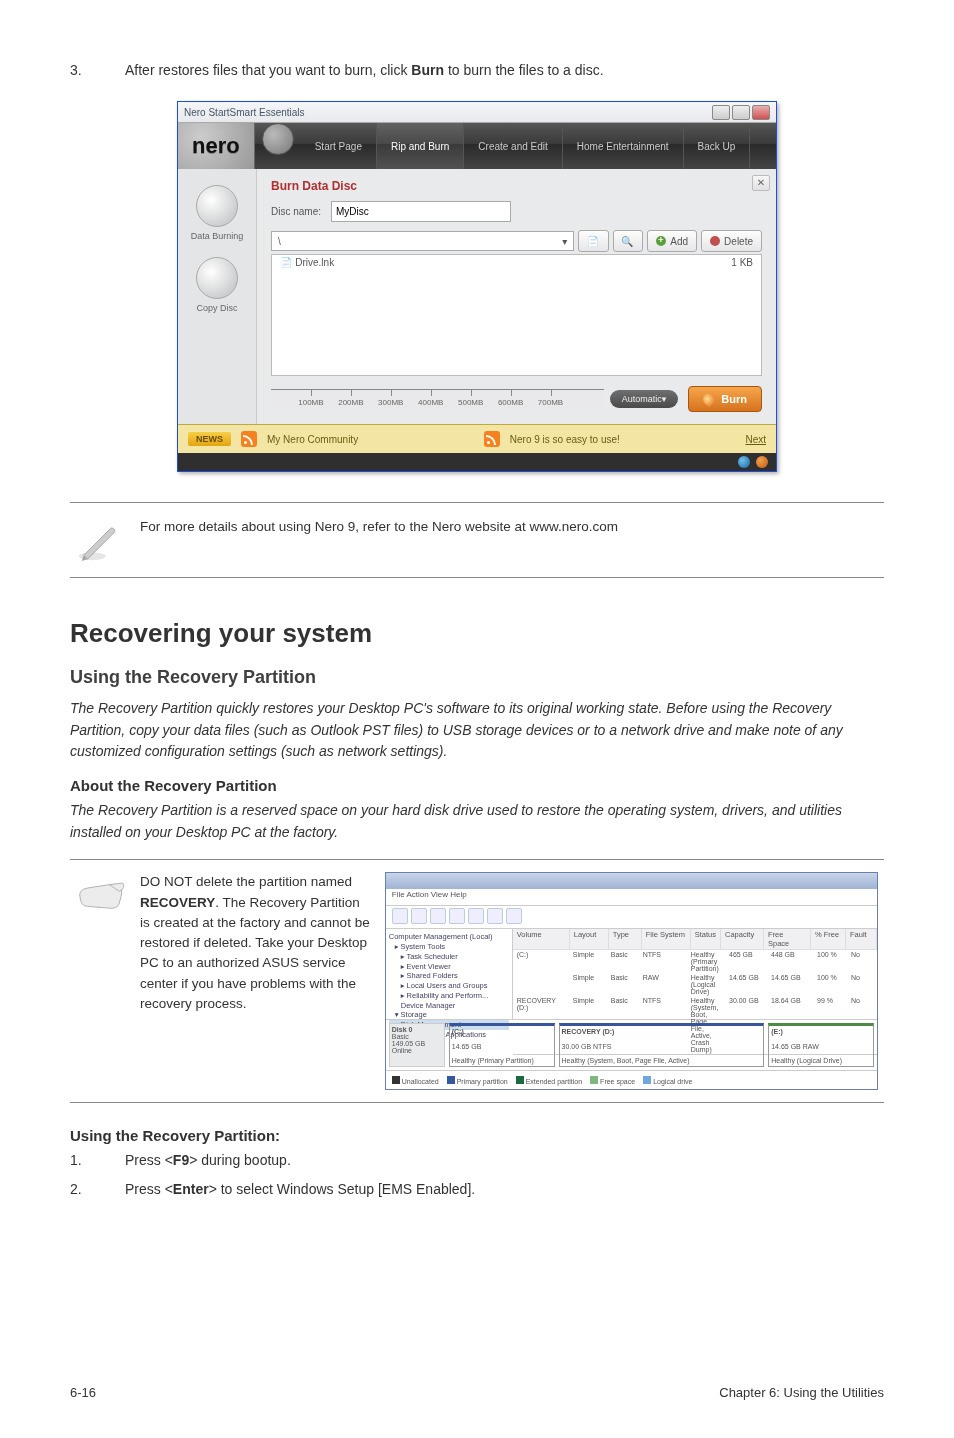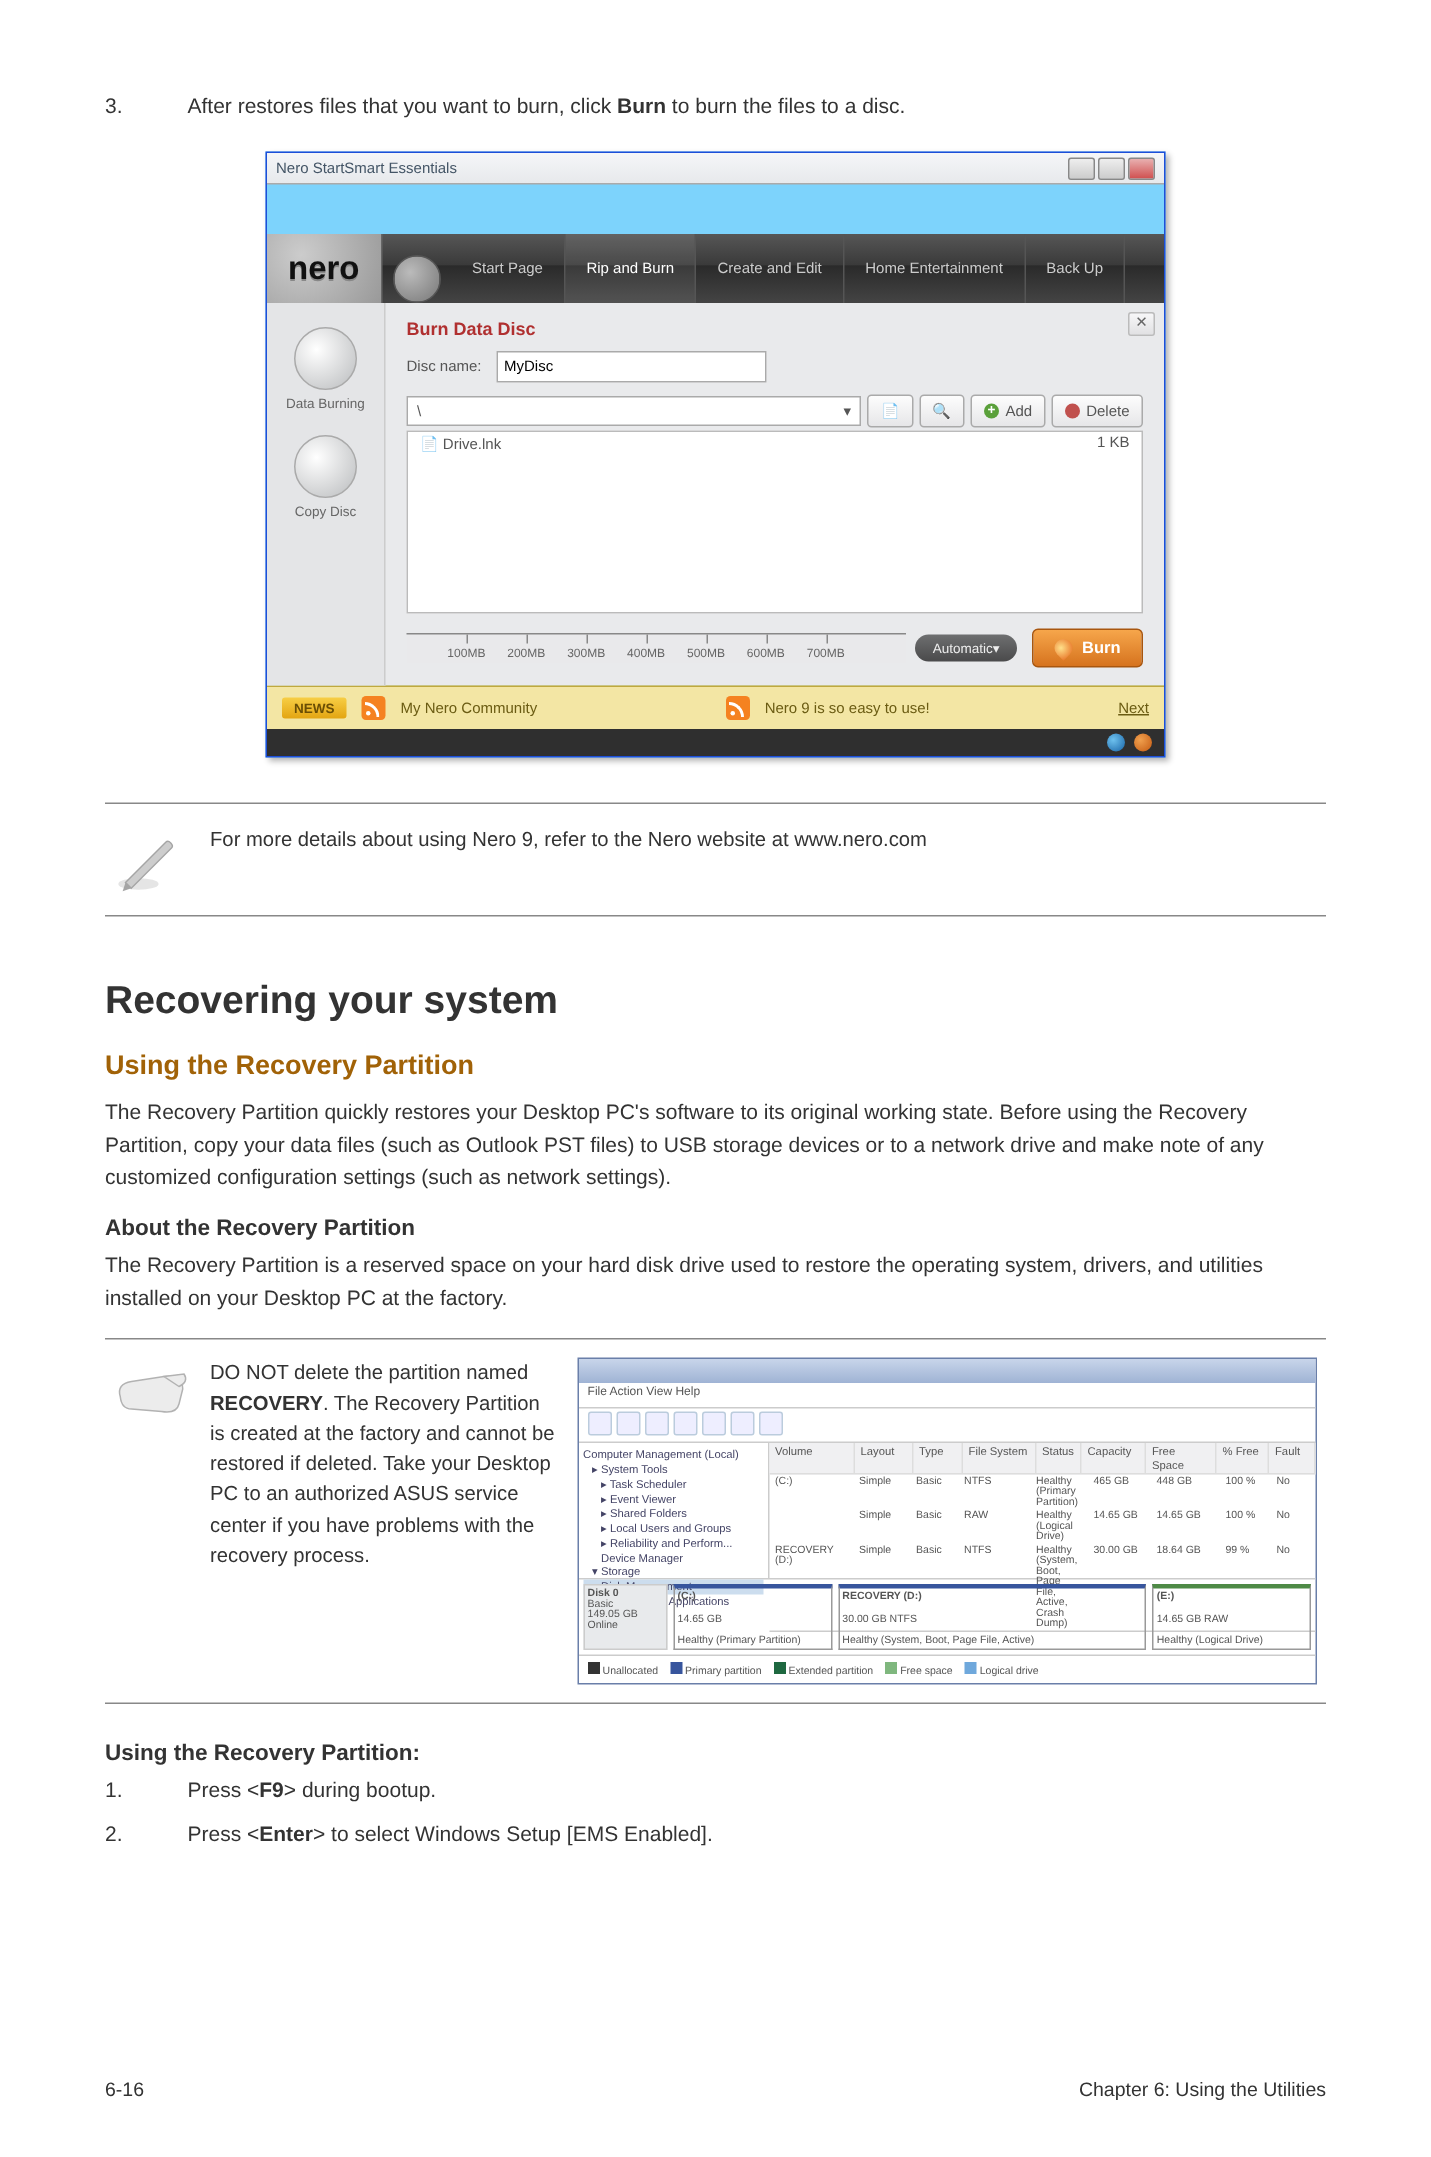--- a/index.html
+++ b/index.html
@@ -63,23 +63,22 @@
     border-radius: 2px;
   }
   .win-controls span:first-child,
   .win-controls span:nth-child(2){
     background: linear-gradient(#eee,#ccc);
   }
   .nero-header {
     height: 46px;
     background: linear-gradient(#565656 0%, #3a3a3a 45%, #2a2a2a 46%, #444 100%);
     display: flex;
-    align-items: flex-end;
+    align-items: flex-start;
     color: #ddd;
-    margin-top: 33px;
   }
   .nero-logo {
     font-family: Arial, sans-serif;
     font-weight: bold;
     font-size: 22px;
     color: #111;
     text-shadow: 0 1px 0 #888;
     padding: 0 14px;
     background: radial-gradient(circle at 30% 30%, #ccc, #999);
     height: 100%;
@@ -212,22 +211,22 @@
   }
   .pen-icon {
     width:46px;height:46px;flex-shrink:0;opacity:0.75;
   }
   .hand-icon {
     width:50px;height:42px;flex-shrink:0;opacity:0.75;
   }
   .note-text { font-size:13.5px; line-height:1.5; }
 
   h1.section-title { font-size:26px; font-weight:bold; color:#333; margin: 30px 0 18px 0;}
-  h2.subhead { font-size:18px; font-weight:bold; color:#a16207; margin: 0 0 10px 0;}
-  p.body { font-size:14px; line-height:1.55; margin:0 0 14px 0;}
+  h2.subhead { font-size:18px; font-weight:bold; color:#404040; margin: 0 0 10px 0;}
+  p.body { font-size:14px; line-height:1.55; margin:0 0 14px 0;font-style:italic;}
   .sub-bold { font-weight:bold; font-size:15px; margin: 12px 0 6px 0;}
 
   .hand-note-row {
     display:flex; align-items:flex-start; gap:14px;
     border-top:1px solid #888; border-bottom:1px solid #888;
     padding:12px 6px;
     margin: 16px 0 24px 0;
   }
   .hand-note-text { font-size:13.5px; line-height:1.5; width: 310px;}
 

